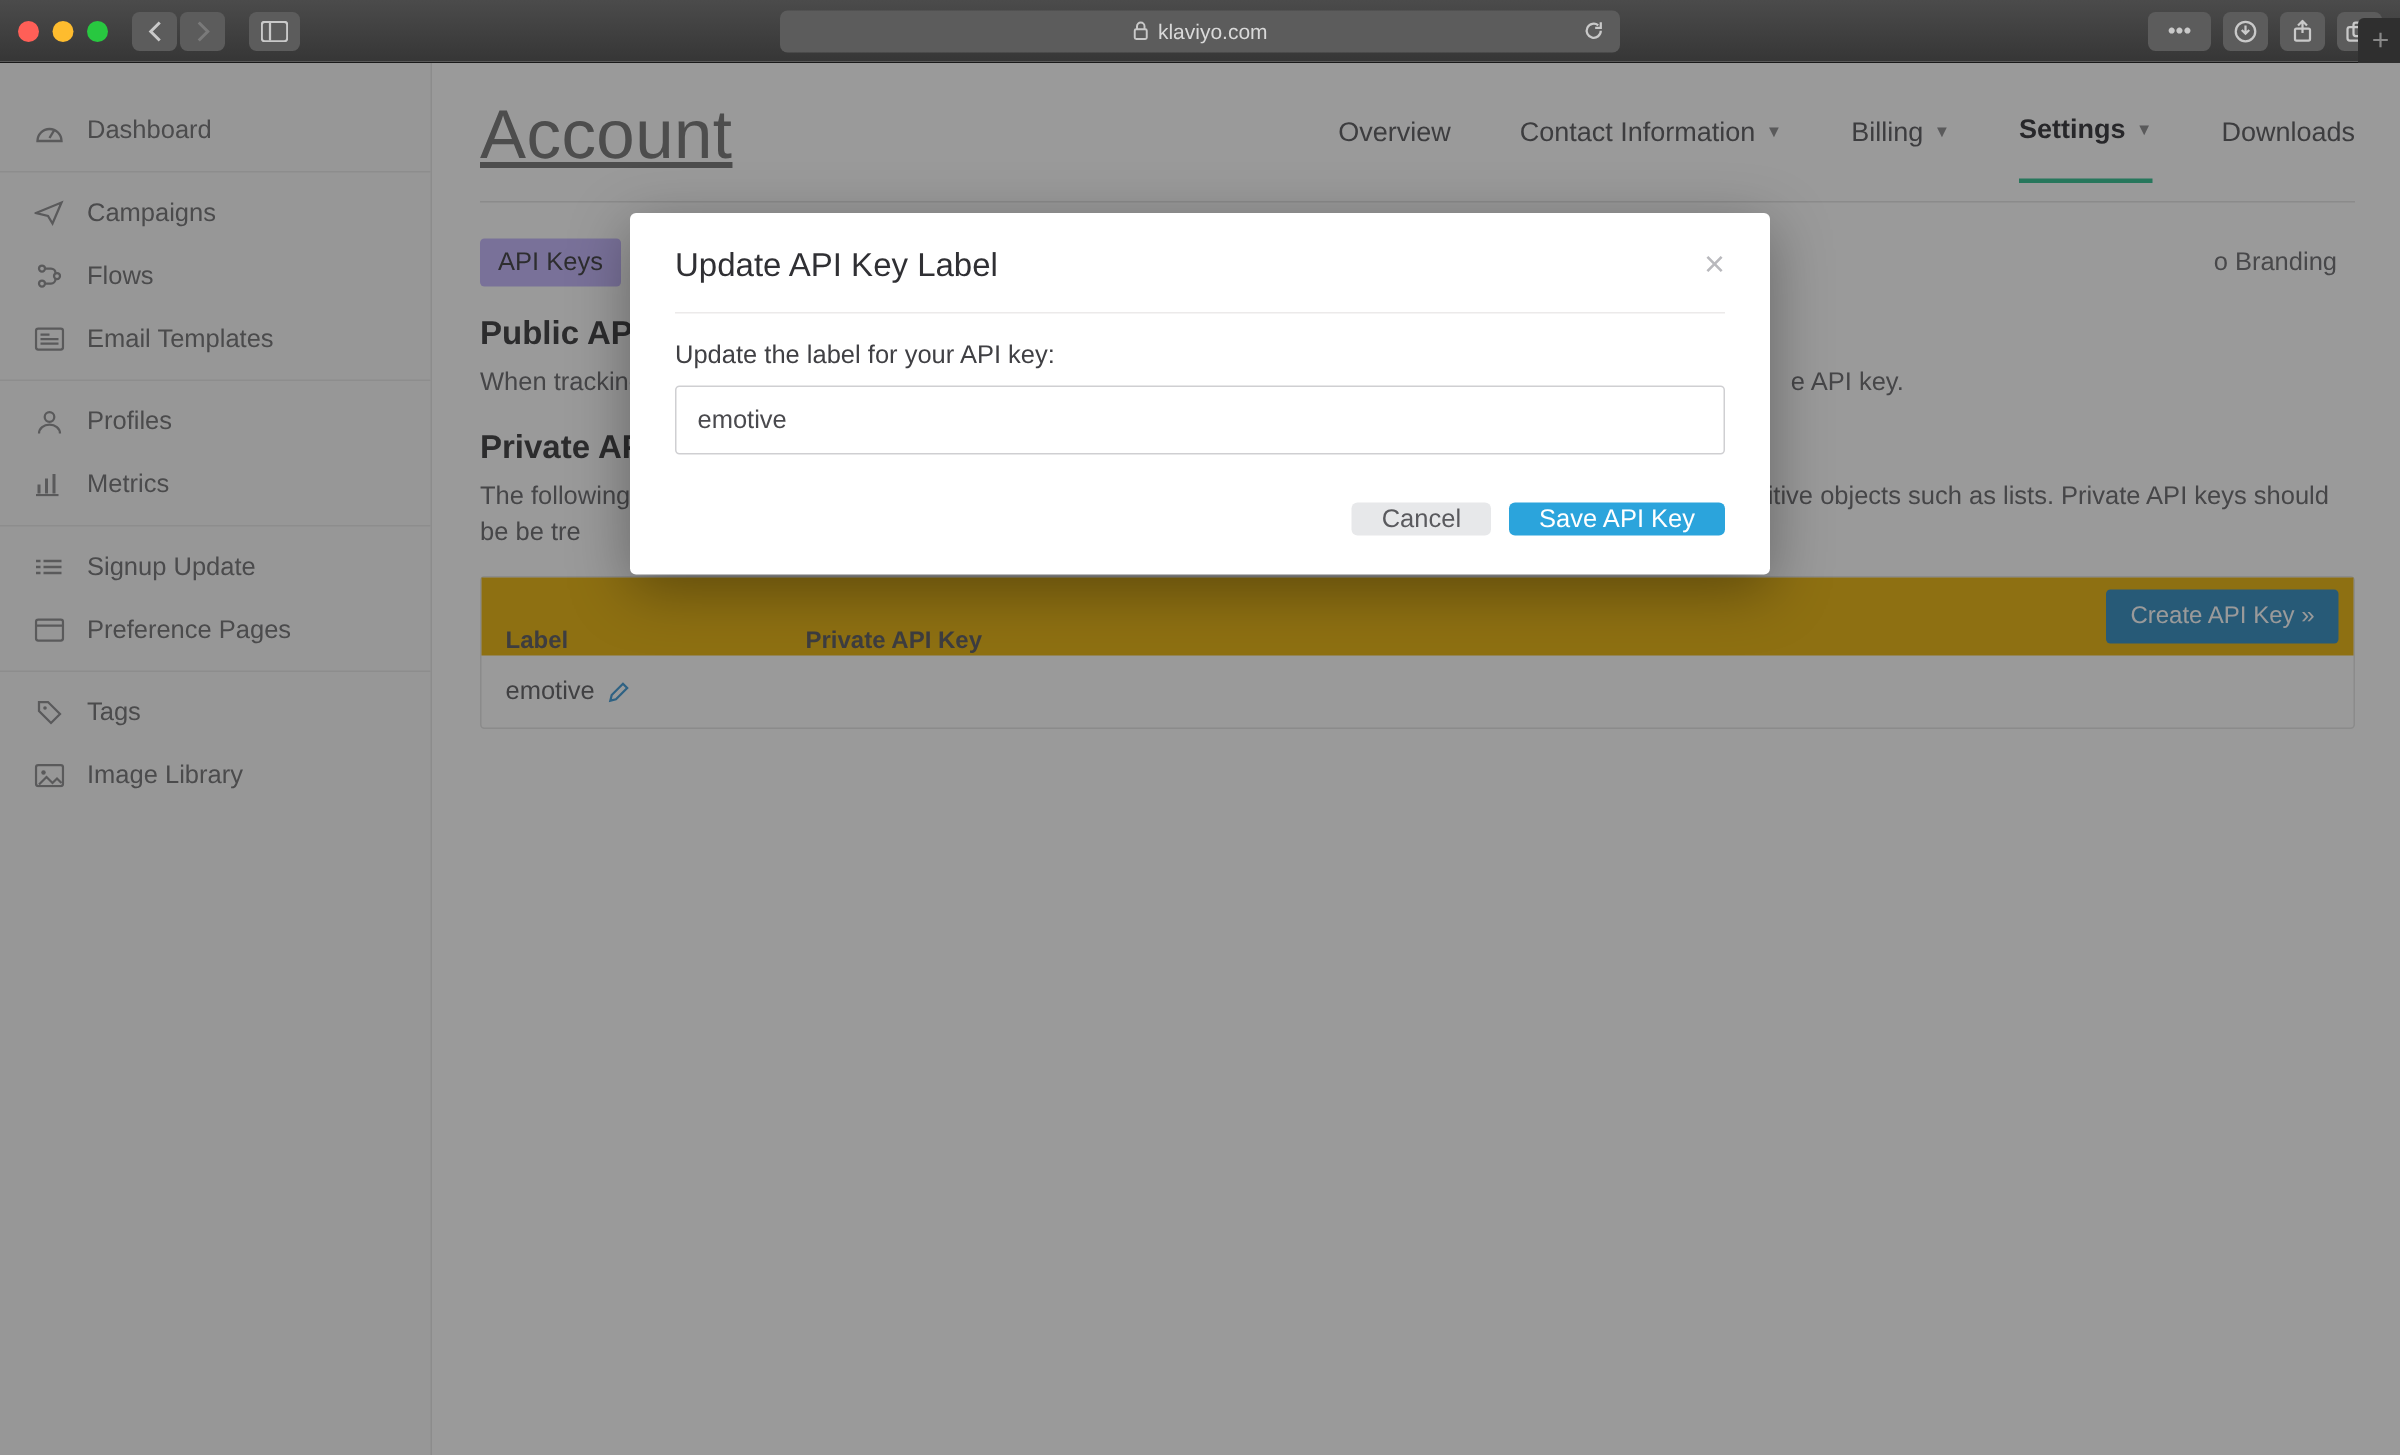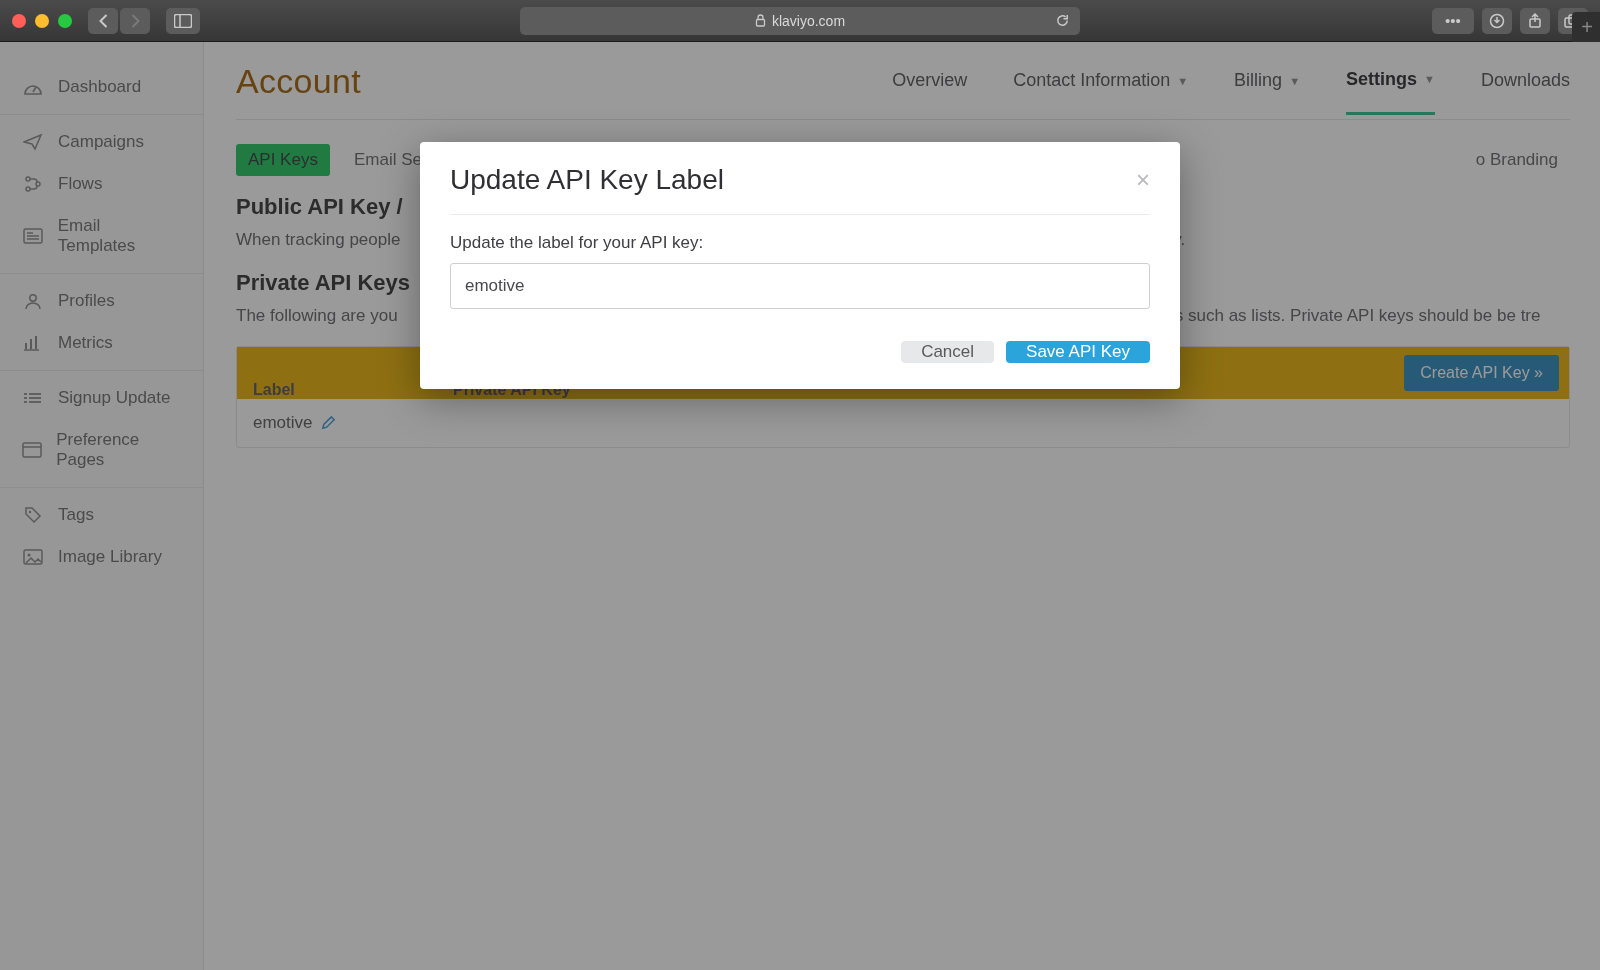--- a/index.html
+++ b/index.html
@@ -51,46 +51,46 @@
     position:absolute; inset:0; background:rgba(30,30,30,0.45); z-index:50;
     pointer-events:none;
   }
 
   .app {
     display:flex; height:100%; background:#fff;
   }
 
   
   .sidebar{
-    width:204px; background:#fafafa; border-right:1px solid #e6e6e6;
+    width:288px; background:#fafafa; border-right:1px solid #e6e6e6;
     padding-top:18px;
   }
   .side-group{ border-bottom:1px solid #e8e8e8; padding:6px 0; }
   .side-group:last-child{border-bottom:none;}
   .side-item{
     display:flex; align-items:center; gap:14px; padding:11px 22px;
     color:#6f6f72; font-size:17px; cursor:pointer;
   }
   .side-item .ico{ width:22px; display:flex; justify-content:center; color:#8a8a8d; font-size:18px;}
 
   
   .content{ flex:1; padding:20px 30px 0 32px; position:relative; }
   .page-head{
     display:flex; align-items:center; justify-content:space-between;
     border-bottom:1px solid #e3e3e3; padding-bottom:18px;
   }
-  .page-title{ font-size:34px; font-weight:400; color:#a16207; letter-spacing:0.3px;}
+  .page-title{ font-size:46px; font-weight:400; color:#737373; letter-spacing:0.3px;text-decoration:underline;}
   .topnav{ display:flex; gap:46px; font-size:18px; color:#56565a; }
   .topnav .tn{ display:flex; align-items:center; gap:7px; cursor:pointer; padding-bottom:22px; margin-bottom:-20px;}
   .topnav .tn .caret{font-size:11px; color:#8a8a8d;}
   .topnav .tn.active{ color:#2f2f33; font-weight:600; border-bottom:3px solid #2fbf8f; }
 
   .subtabs{ display:flex; gap:12px; margin:24px 0 18px; font-size:17px; color:#6a6a6e;}
   .subtab{ padding:6px 12px; border-radius:3px; cursor:pointer;}
-  .subtab.active{ background:#22c55e; color:#3a3a3d;text-align:right; }
+  .subtab.active{ background:#c4b5fd; color:#3a3a3d;text-align:right; }
 
   h2.section{ font-size:22px; font-weight:600; color:#37373a; margin:10px 0 8px; }
   p.section-desc{ color:#66666a; font-size:17px; margin-bottom:18px; line-height:1.4;}
 
   .table{
     border:1px solid #e3e3e3; border-radius:3px; width:100%;
   }
   .thead{
     display:flex; align-items:flex-end; background:#eab308; color:#57575b;
     font-weight:600; font-size:16px; padding:0 16px; height:52px; position:relative;
@@ -110,21 +110,21 @@
   
   .modal{
     position:absolute; z-index:100; background:#fff; border-radius:4px;
     box-shadow:0 10px 40px rgba(0,0,0,0.35);
     width:760px; left:50%; transform:translateX(-50%);
     top:100px;
   }
   .modal-head{
     padding:22px 30px 10px; display:flex; align-items:center; justify-content:space-between;
   }
-  .modal-title{ font-size:28px; font-weight:500; color:#303034;}
+  .modal-title{ font-size:22px; font-weight:500; color:#303034;}
   .modal-close{ color:#b9b9bd; font-size:24px; cursor:pointer; line-height:1;}
   .modal-divider{ height:1px; background:#eceaea; margin:8px 30px 0;}
   .modal-body{ padding:18px 30px 6px;}
   .modal-body label{ display:block; color:#404044; font-size:17px; margin-bottom:10px;}
   .modal-input{
     width:100%; height:46px; border:1px solid #cfcfd2; border-radius:3px;
     padding:0 14px; font-size:17px; color:#4a4a4e; outline:none;
   }
   .modal-foot{
     display:flex; justify-content:flex-end; gap:12px; padding:26px 30px 26px;

